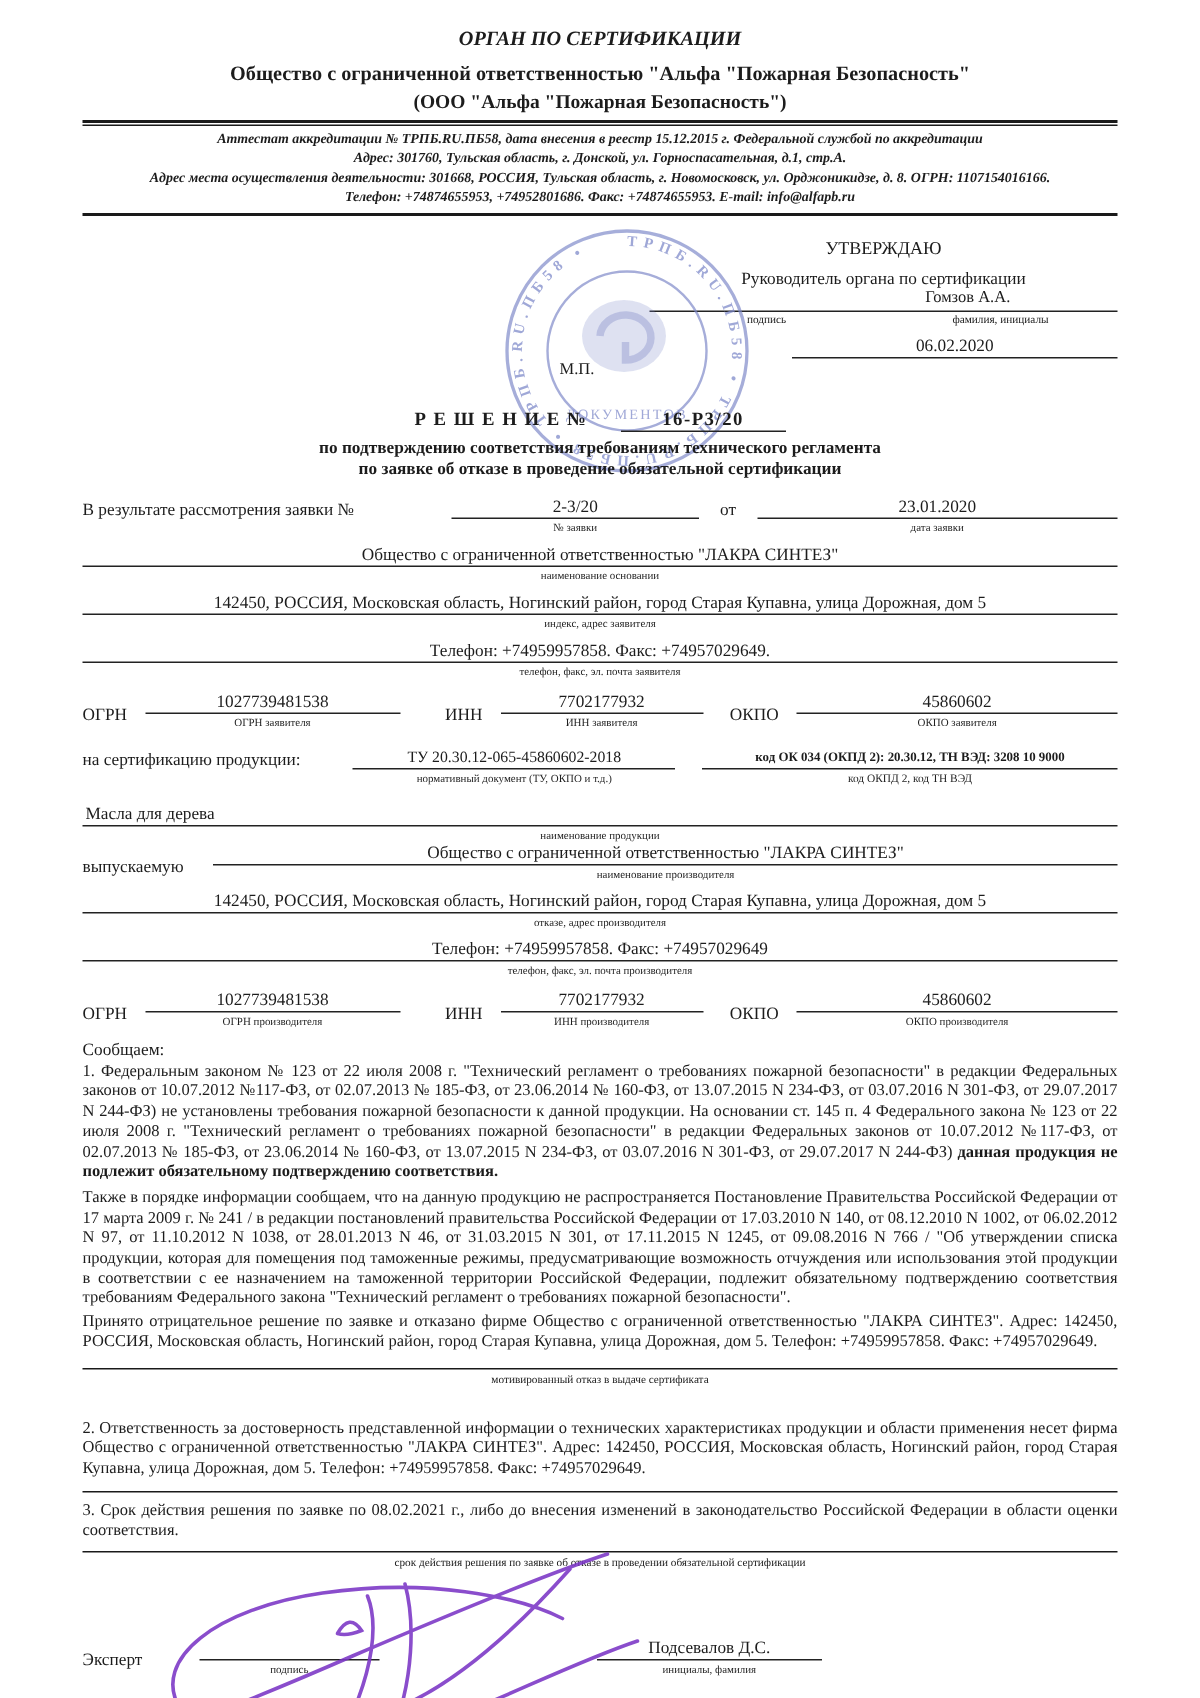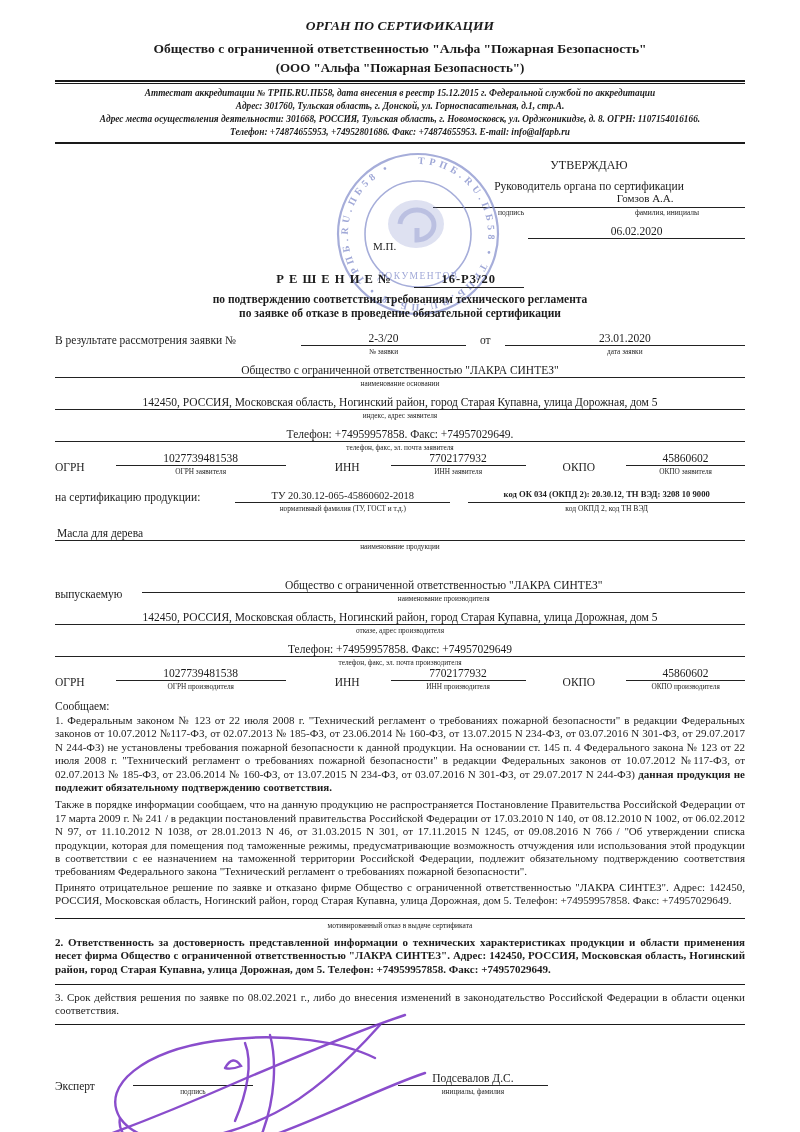--- a/index.html
+++ b/index.html
@@ -39,21 +39,21 @@
   .decision-sub { font-weight:bold; font-size:11.5px; margin-top:4px; line-height:14px; }
 
   
   .frow { display:flex; align-items:flex-end; }
   .flabel { font-size:11.5px; white-space:nowrap; }
   .fval { border-bottom:1.2px solid #222; text-align:center; font-size:11.5px; padding:0 4px 1px 4px; }
   .fsub { font-size:7.3px; text-align:center; color:#1f1f1f; padding-top:1px; }
   .fullfield { margin-top:8px; }
   .fullfield .fval { width:100%; }
 
-  .idrow { display:flex; align-items:flex-end;gap:19px; }
+  .idrow { display:flex; margin-top:10px; align-items:flex-end; }
   .idrow .flabel { margin-right:12px; padding-bottom:3px; }
   .idgroup {}
 
   .codes-small .fval { font-size:8.6px; font-weight:bold; padding-bottom:3px; }
   .codes-small .fsub { font-size:7.6px; }
 
   
   .notice { font-size:11.5px; margin-top:9px; }
   .para { font-size:11px; line-height:13.4px; text-align:justify; margin-top:2px; }
   .para b { font-weight:bold; }
@@ -173,34 +173,34 @@
       <div class="idgroup" style="flex:1;">
         <div class="fval">45860602</div>
         <div class="fsub">ОКПО заявителя</div>
       </div>
     </div>
 
     <div class="frow" style="margin-top:13px;">
       <div class="flabel" style="padding-bottom:10px;">на сертификацию продукции:</div>
       <div style="width:215px; margin-left:35px;">
         <div class="fval" style="font-size:10.5px;">ТУ 20.30.12-065-45860602-2018</div>
-        <div class="fsub">нормативный фамилия (ТУ, ГОСТ и т.д.)</div>
+        <div class="fsub">нормативный документ (ТУ, ОКПО и т.д.)</div>
       </div>
       <div class="codes-small" style="flex:1; margin-left:18px;">
         <div class="fval">код ОК 034 (ОКПД 2): 20.30.12, ТН ВЭД: 3208 10 9000</div>
         <div class="fsub">код ОКПД 2, код ТН ВЭД</div>
       </div>
     </div>
 
     <div style="margin-top:10px;">
       <div class="fval" style="text-align:left; padding-left:2px; padding-top:4px;">Масла для дерева</div>
       <div class="fsub">наименование продукции</div>
     </div>
 
-    <div class="frow" style="margin-top:28px;">
+    <div class="frow" style="margin-top:2px;">
       <div class="flabel" style="padding-bottom:3px;">выпускаемую</div>
       <div style="flex:1; margin-left:20px;">
         <div class="fval">Общество с ограниченной ответственностью "ЛАКРА СИНТЕЗ"</div>
         <div class="fsub">наименование производителя</div>
       </div>
     </div>
 
     <div class="fullfield">
       <div class="fval">142450, РОССИЯ, Московская область, Ногинский район, город Старая Купавна, улица Дорожная, дом 5</div>
       <div class="fsub">отказе, адрес производителя</div>
@@ -232,27 +232,28 @@
 
     <div class="para"><span>1. Федеральным законом № 123 от 22 июля 2008 г. "Технический регламент о требованиях пожарной безопасности" в редакции Федеральных законов от 10.07.2012 №117-ФЗ, от 02.07.2013 № 185-ФЗ, от 23.06.2014 № 160-ФЗ, от 13.07.2015 N 234-ФЗ, от 03.07.2016 N 301-ФЗ, от 29.07.2017 N 244-ФЗ) не установлены требования пожарной безопасности к данной продукции. На основании ст. 145 п. 4 Федерального закона № 123 от 22 июля 2008 г. "Технический регламент о требованиях пожарной безопасности" в редакции Федеральных законов от 10.07.2012 №117-ФЗ, от 02.07.2013 № 185-ФЗ, от 23.06.2014 № 160-ФЗ, от 13.07.2015 N 234-ФЗ, от 03.07.2016 N 301-ФЗ, от 29.07.2017 N 244-ФЗ) </span><b>данная продукция не подлежит обязательному подтверждению соответствия.</b></div>
 
     <div class="para" style="margin-top:4px;">Также в порядке информации сообщаем, что на данную продукцию не распространяется Постановление Правительства Российской Федерации от 17 марта 2009 г. № 241 / в редакции постановлений правительства Российской Федерации от 17.03.2010 N 140, от 08.12.2010 N 1002, от 06.02.2012 N 97, от 11.10.2012 N 1038, от 28.01.2013 N 46, от 31.03.2015 N 301, от 17.11.2015 N 1245, от 09.08.2016 N 766 / "Об утверждении списка продукции, которая для помещения под таможенные режимы, предусматривающие возможность отчуждения или использования этой продукции в соответствии с ее назначением на таможенной территории Российской Федерации, подлежит обязательному подтверждению соответствия требованиям Федерального закона "Технический регламент о требованиях пожарной безопасности".</div>
 
     <div class="para">Принято отрицательное решение по заявке и отказано фирме Общество с ограниченной ответственностью "ЛАКРА СИНТЕЗ". Адрес: 142450, РОССИЯ, Московская область, Ногинский район, город Старая Купавна, улица Дорожная, дом 5. Телефон: +74959957858. Факс: +74957029649.</div>
 
     <div class="sect-rule" style="margin-top:10px;"></div>
     <div class="sect-label">мотивированный отказ в выдаче сертификата</div>
 
-    <div class="para" style="margin-top:6px;font-weight:bold;">2. Ответственность за достоверность представленной информации о технических характеристиках продукции и области применения несет фирма Общество с ограниченной ответственностью "ЛАКРА СИНТЕЗ". Адрес: 142450, РОССИЯ, Московская область, Ногинский район, город Старая Купавна, улица Дорожная, дом 5. Телефон: +74959957858. Факс: +74957029649.</div>
+    <div class="para" style="margin-top:22px;">2. Ответственность за достоверность представленной информации о технических характеристиках продукции и области применения несет фирма Общество с ограниченной ответственностью "ЛАКРА СИНТЕЗ". Адрес: 142450, РОССИЯ, Московская область, Ногинский район, город Старая Купавна, улица Дорожная, дом 5. Телефон: +74959957858. Факс: +74957029649.</div>
 
     <div class="sect-rule" style="margin-top:8px;"></div>
 
     <div class="para" style="margin-top:6px;">3. Срок действия решения по заявке по 08.02.2021 г., либо до внесения изменений в законодательство Российской Федерации в области оценки соответствия.</div>
 
     <div class="sect-rule" style="margin-top:6px;"></div>
+    <div class="sect-label">срок действия решения по заявке об отказе в проведении обязательной сертификации</div>
 
     <div class="expert-row">
       <div class="expert-word">Эксперт</div>
       <div class="expert-sig">
         <div class="fval" style="height:15px;"></div>
         <div class="fsub">подпись</div>
       </div>
       <div class="expert-name">
         <div class="fval">Подсевалов Д.С.</div>
         <div class="fsub">инициалы, фамилия</div>

